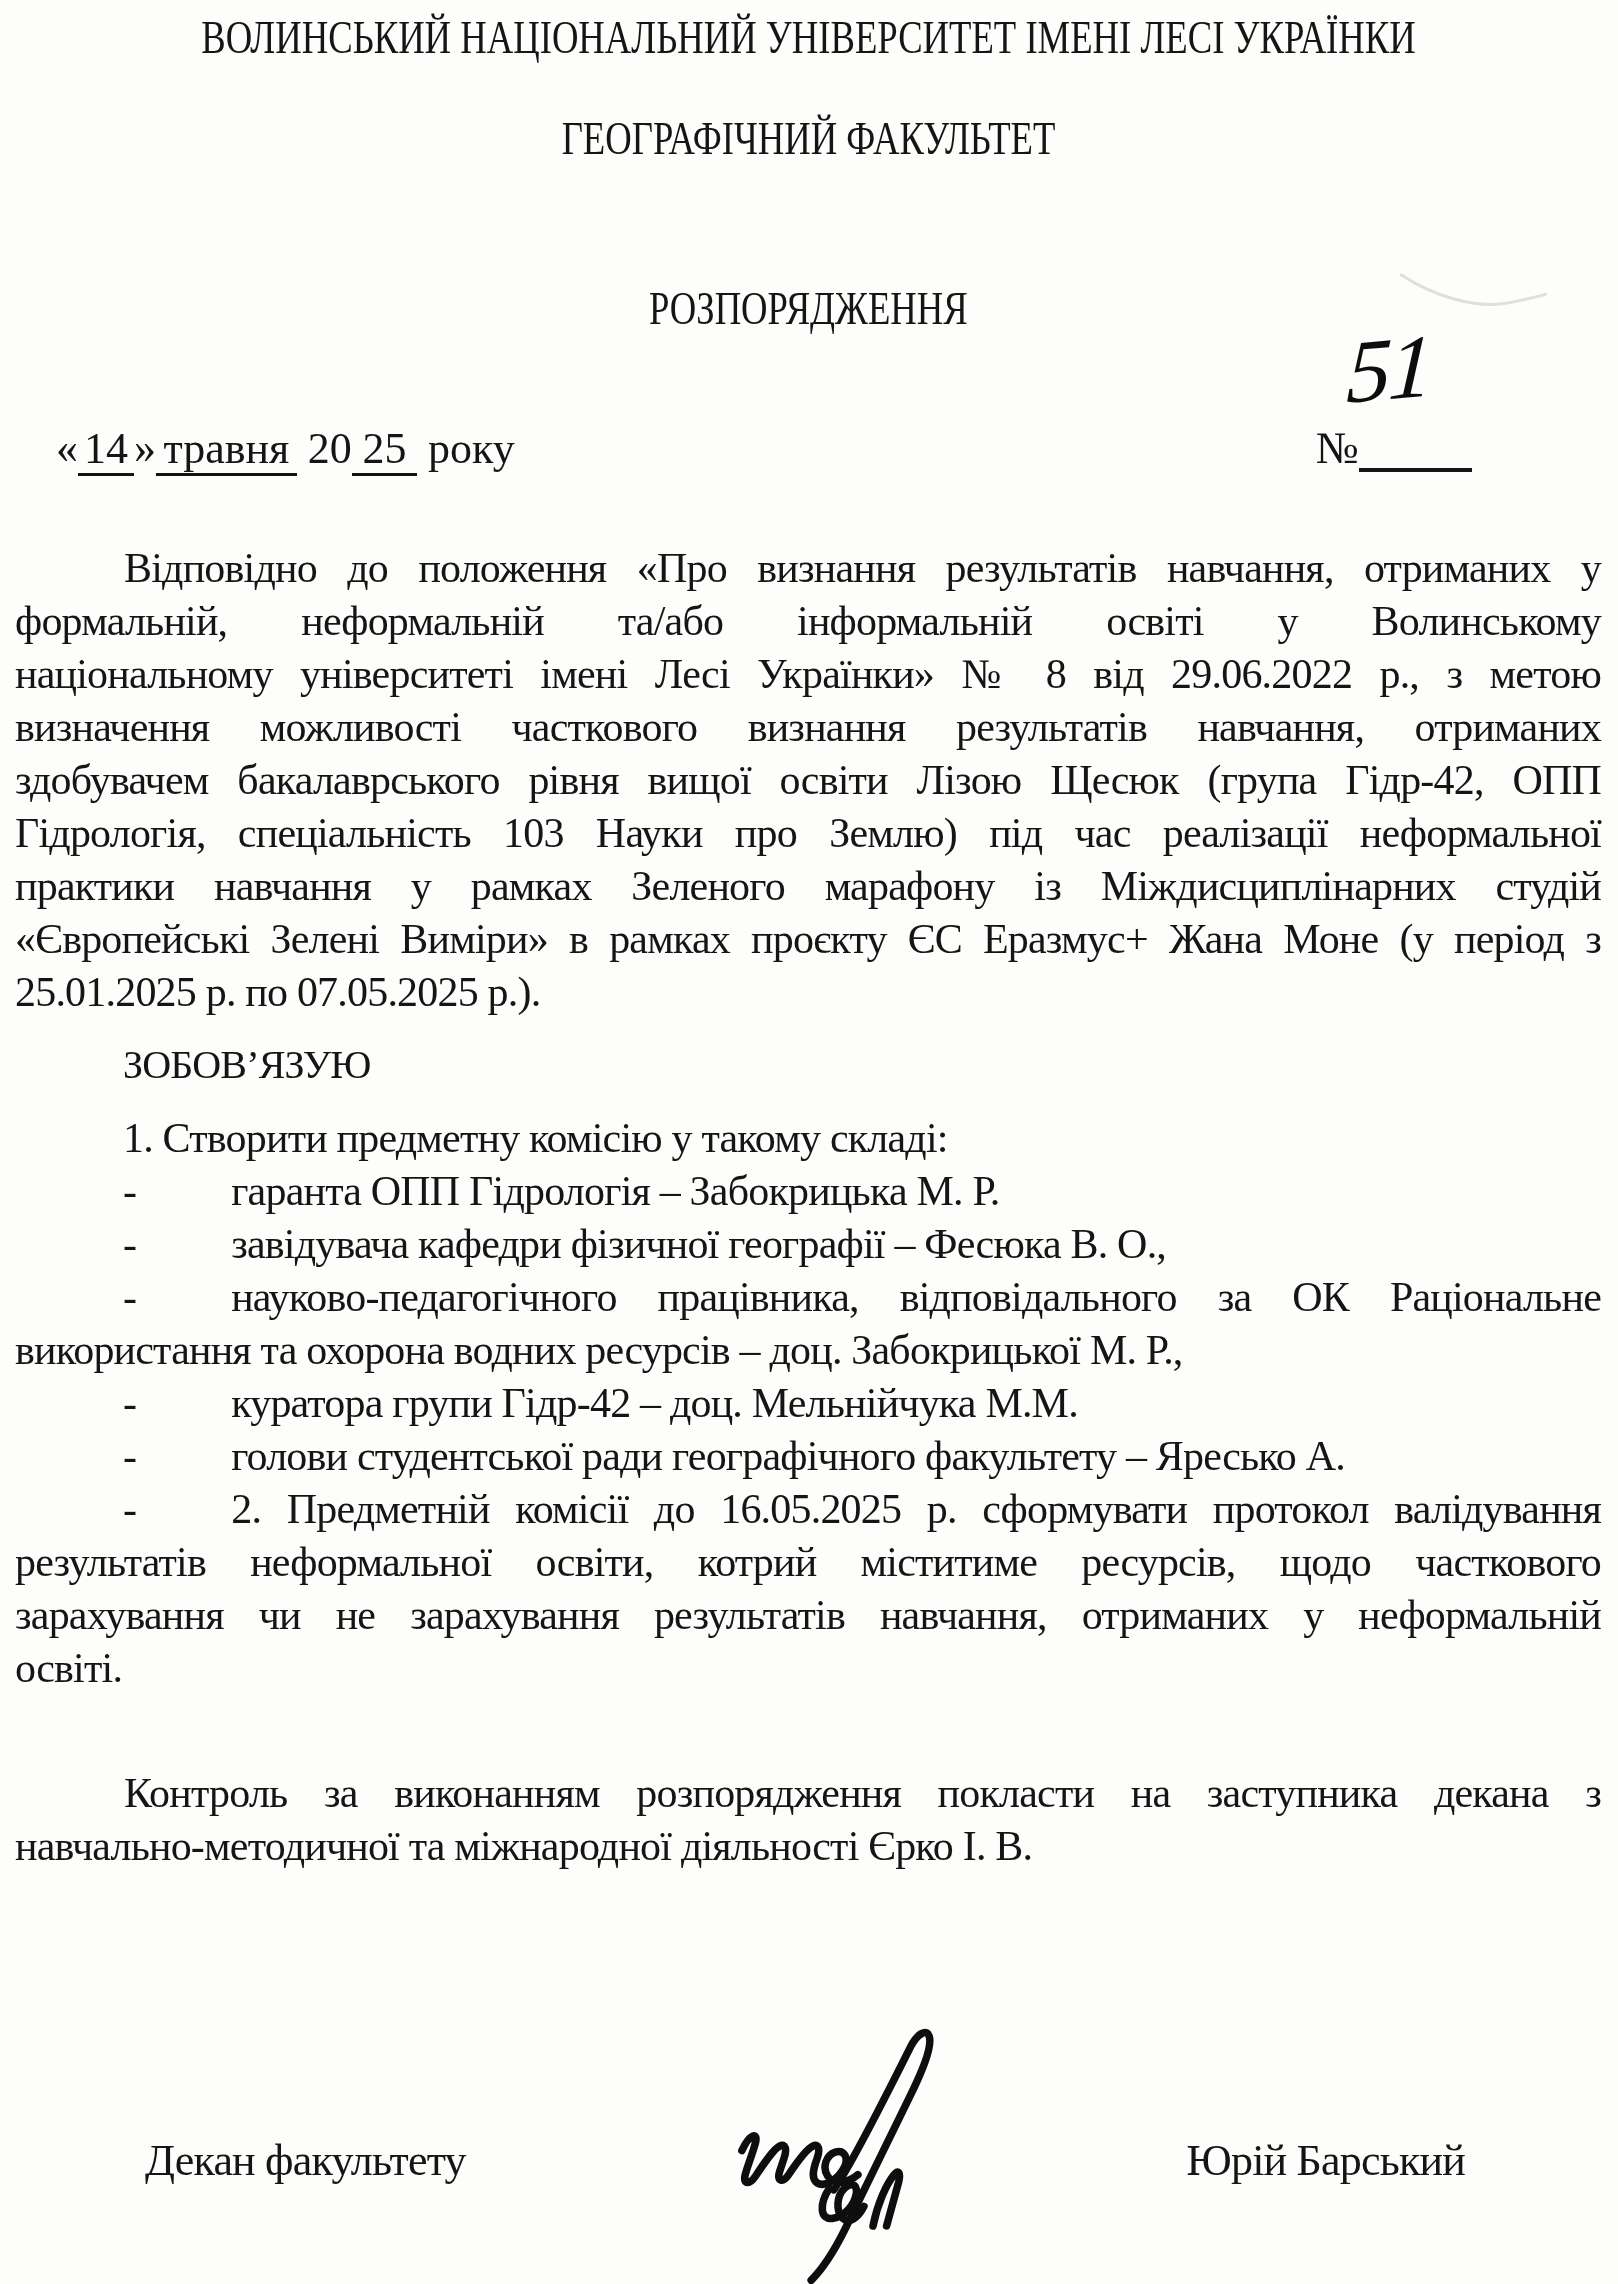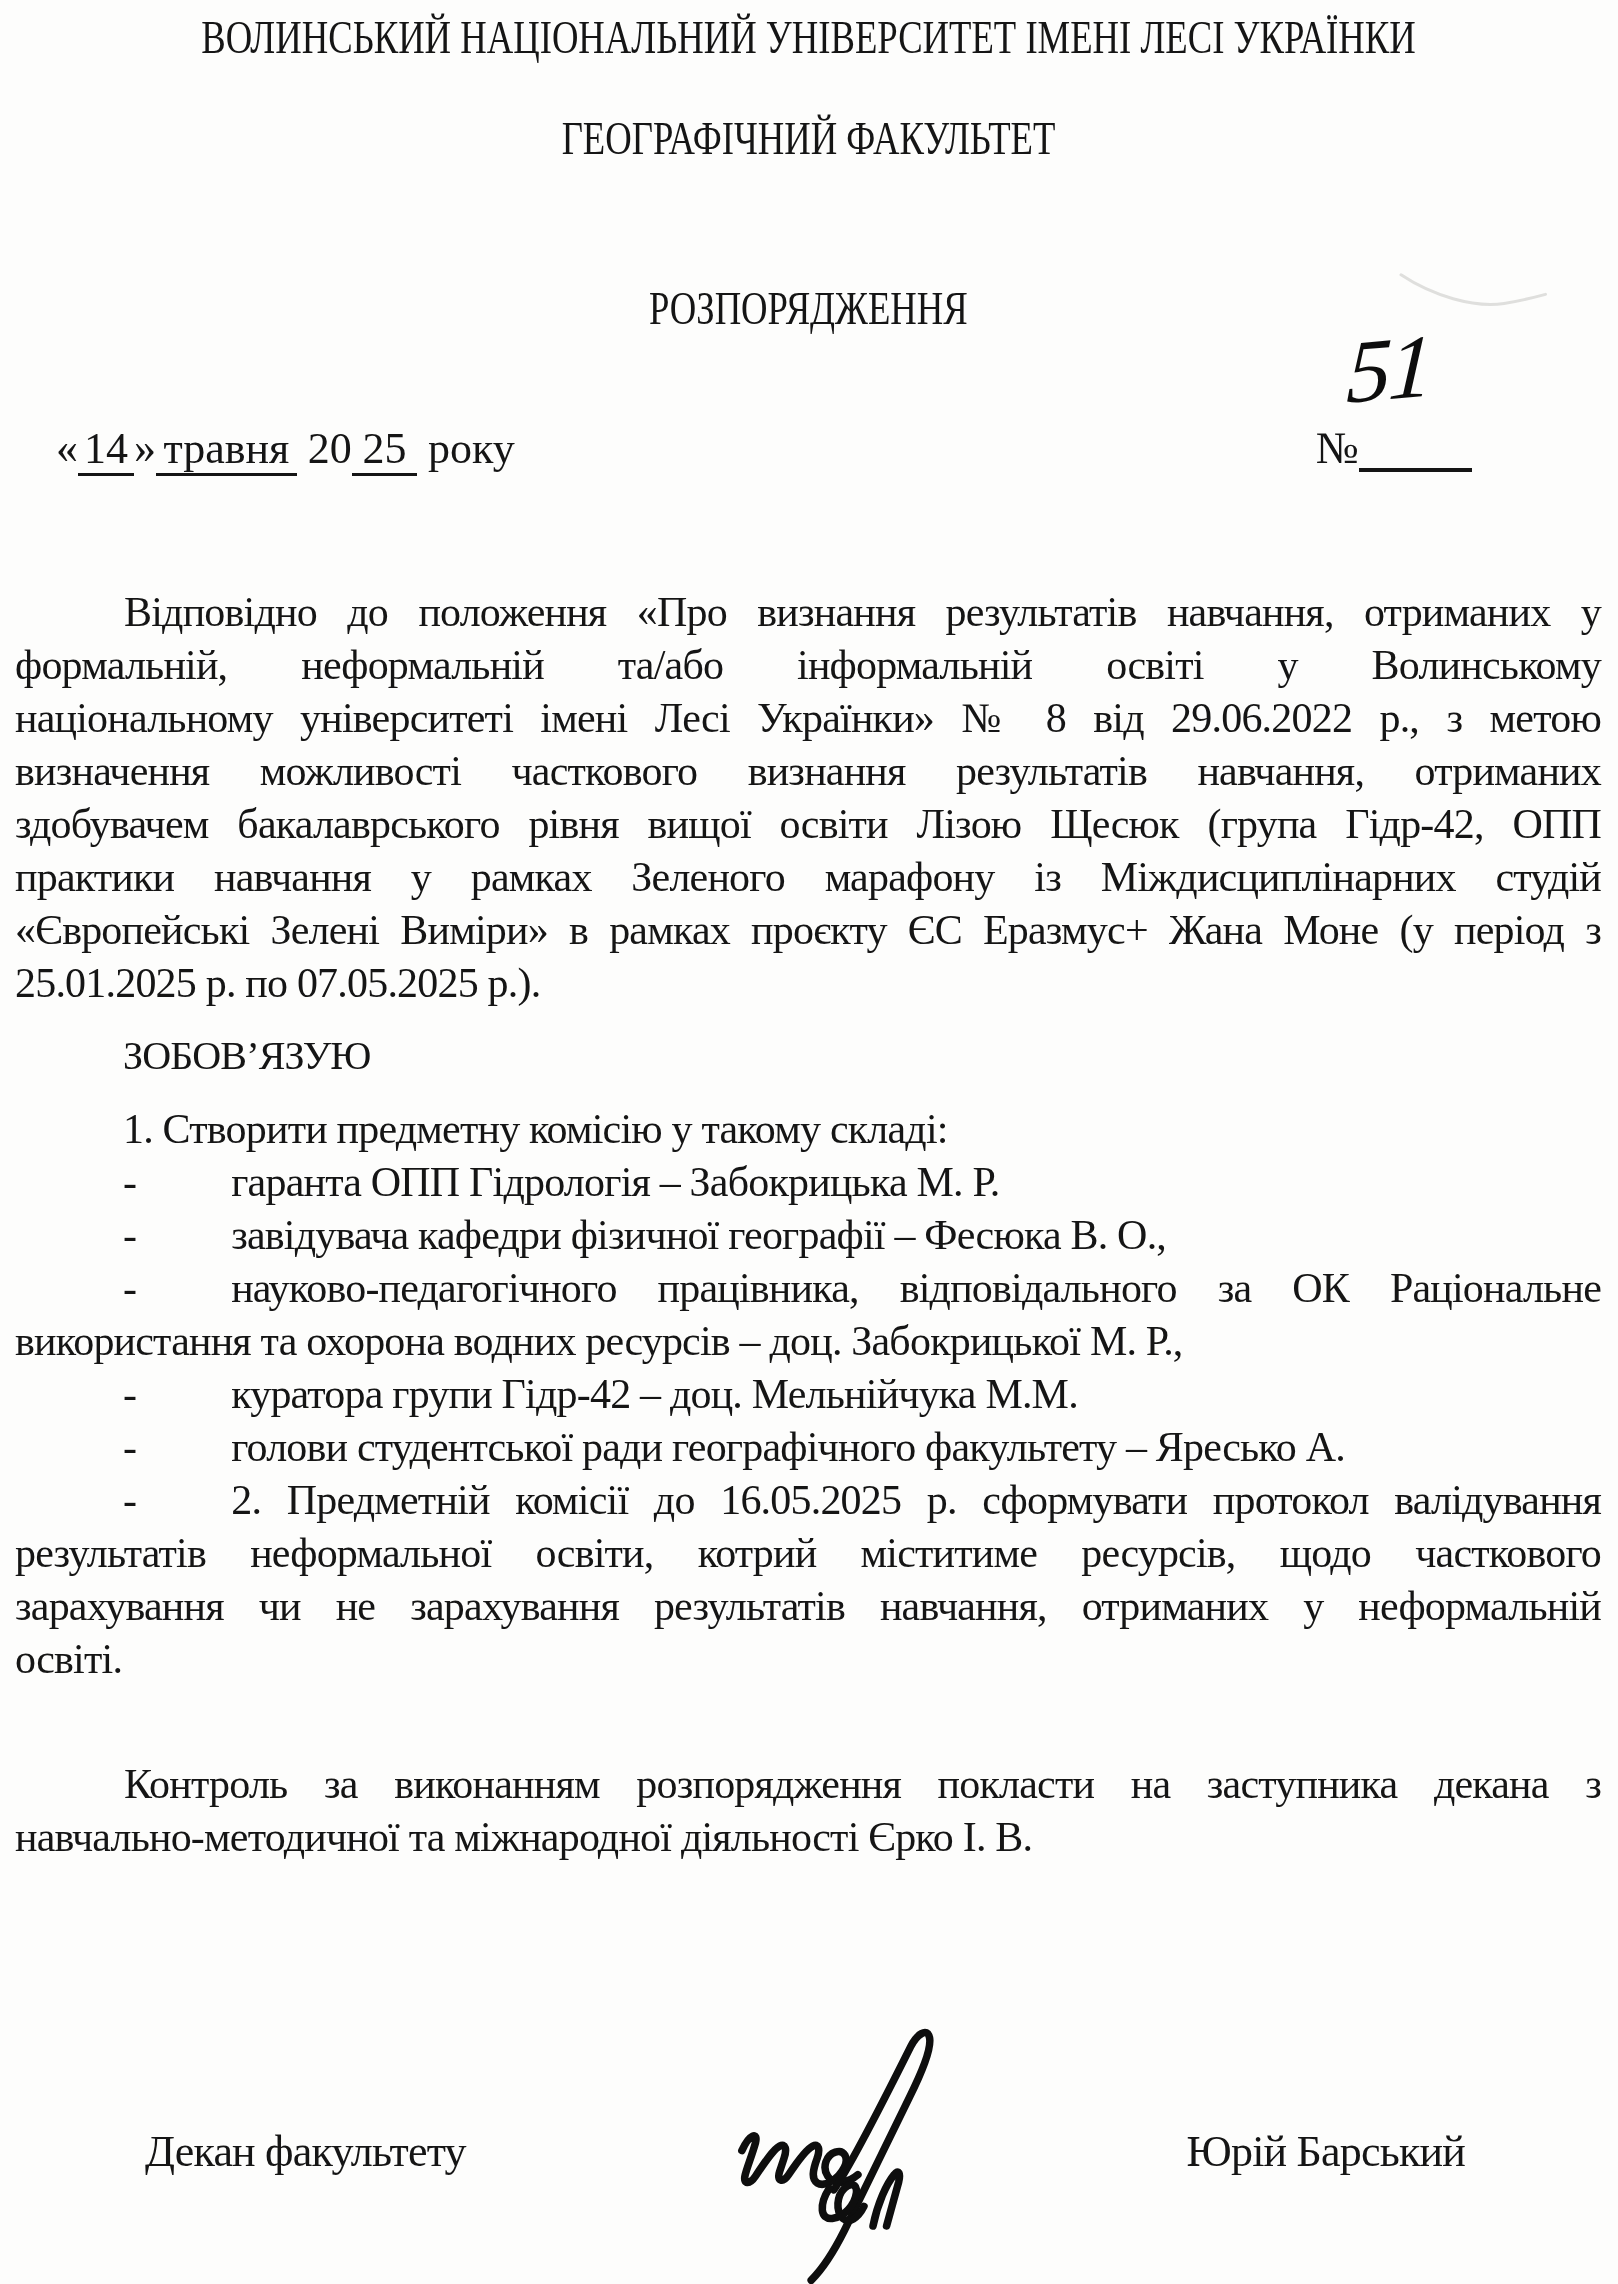--- a/index.html
+++ b/index.html
@@ -31,21 +31,21 @@
   .num-hand{
     position:absolute;left:29px;top:-90px;
     font-size:89px;font-style:italic;letter-spacing:-3px;line-height:1;
     transform:rotate(-5deg) skewX(-8deg);transform-origin:left bottom;color:#0d0d0d;
   }
 
   
   .bodytext{font-size:42px;line-height:53px;letter-spacing:-0.8px;}
   .jline{text-align:justify;text-align-last:justify;min-height:53px;}
   .jline.endline{text-align-last:left;}
-  .par1{margin-top:108px;}
+  .par1{margin-top:64px;}
   .par1 .jline:first-child{text-indent:109px;}
   .resolve-heading{margin-top:19.6px;text-indent:108px;font-size:40px;line-height:53px;letter-spacing:-0.8px;}
   .point1{margin-top:21px;text-indent:108px;line-height:53px;}
   .listitem .jline.first{text-indent:108px;}
   .dash{display:inline;}
   .tabspace{display:inline-block;width:95px;}
   .parC{margin-top:72px;}
   .parC .jline:first-child{text-indent:109px;}
 
   
@@ -83,20 +83,21 @@
       <span class="num-hand">51</span>
     </span>
   </div>
 
   <div class="bodytext par1">
       <div class="jline">Відповідно до положення «Про визнання результатів навчання, отриманих у</div>
       <div class="jline">формальній, неформальній та/або інформальній освіті у Волинському</div>
       <div class="jline">національному університеті імені Лесі Українки» № 8 від 29.06.2022 р., з метою</div>
       <div class="jline">визначення можливості часткового визнання результатів навчання, отриманих</div>
       <div class="jline">здобувачем бакалаврського рівня вищої освіти Лізою Щесюк (група Гідр-42, ОПП</div>
+      <div class="jline">Гідрологія, спеціальність 103 Науки про Землю) під час реалізації неформальної</div>
       <div class="jline">практики навчання у рамках Зеленого марафону із Міждисциплінарних студій</div>
       <div class="jline">«Європейські Зелені Виміри» в рамках проєкту ЄС Еразмус+ Жана Моне (у період з</div>
       <div class="jline endline">25.01.2025 р. по 07.05.2025 р.).</div>
     </div>
 
   <div class="resolve-heading">ЗОБОВ’ЯЗУЮ</div>
 
   <div class="bodytext point1">1. Створити предметну комісію у такому складі:</div>
 
   <div class="bodytext">

